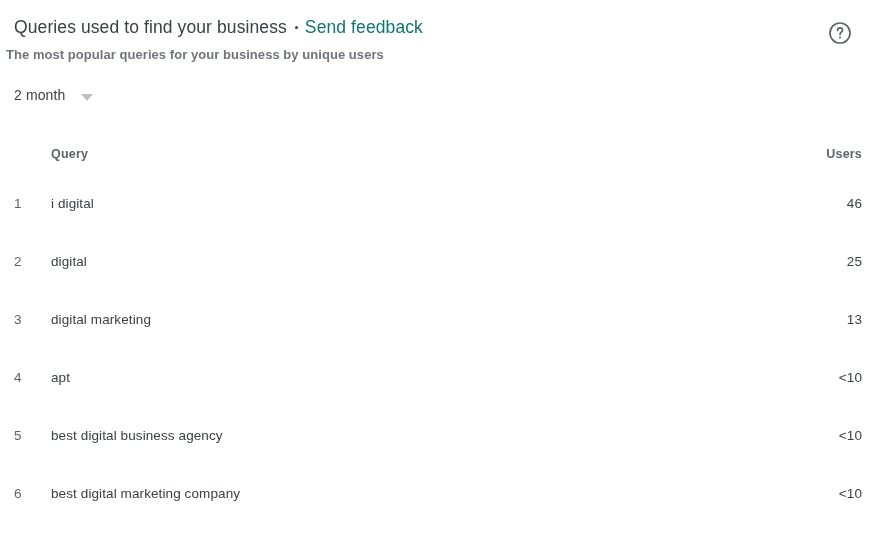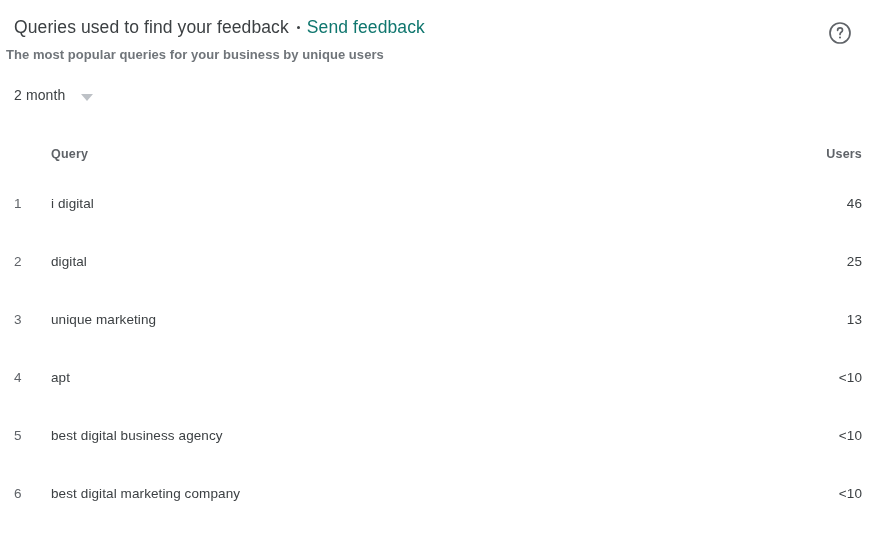--- a/index.html
+++ b/index.html
@@ -152,21 +152,21 @@
     color: #5f6368;
     letter-spacing: 0.2px;
   }
 </style>
 </head>
 <body>
 
 <div class="header">
 
   <div class="title-row">
-    <span class="title">Queries used to find your feedback</span>
+    <span class="title">Queries used to find your business</span>
     <span class="sep-dot"></span>
     <a class="feedback-link">Send feedback</a>
   </div>
 
   <div class="subtitle">The most popular queries for your business by unique users</div>
 
   <div class="help-button">
     <svg width="24" height="24" viewBox="0 0 24 24" aria-hidden="true">
       <circle cx="12" cy="12" r="10" fill="none" stroke="#5f6368" stroke-width="1.7"></circle>
       <path d="M9.6 9.3c0-1.35 1.1-2.35 2.45-2.35 1.4 0 2.45.95 2.45 2.2 0 1.0-.55 1.5-1.35 2.1-.75.55-1.1 1.0-1.1 1.85v.4" fill="none" stroke="#5f6368" stroke-width="1.7" stroke-linecap="round"></path>
@@ -195,21 +195,21 @@
   </div>
 
   <div class="t-row">
     <span class="c-rank">2</span>
     <span class="c-query">digital</span>
     <span class="c-users">25</span>
   </div>
 
   <div class="t-row">
     <span class="c-rank">3</span>
-    <span class="c-query">unique marketing</span>
+    <span class="c-query">digital marketing</span>
     <span class="c-users">13</span>
   </div>
 
   <div class="t-row">
     <span class="c-rank">4</span>
     <span class="c-query">apt</span>
     <span class="c-users">&lt;10</span>
   </div>
 
   <div class="t-row">

